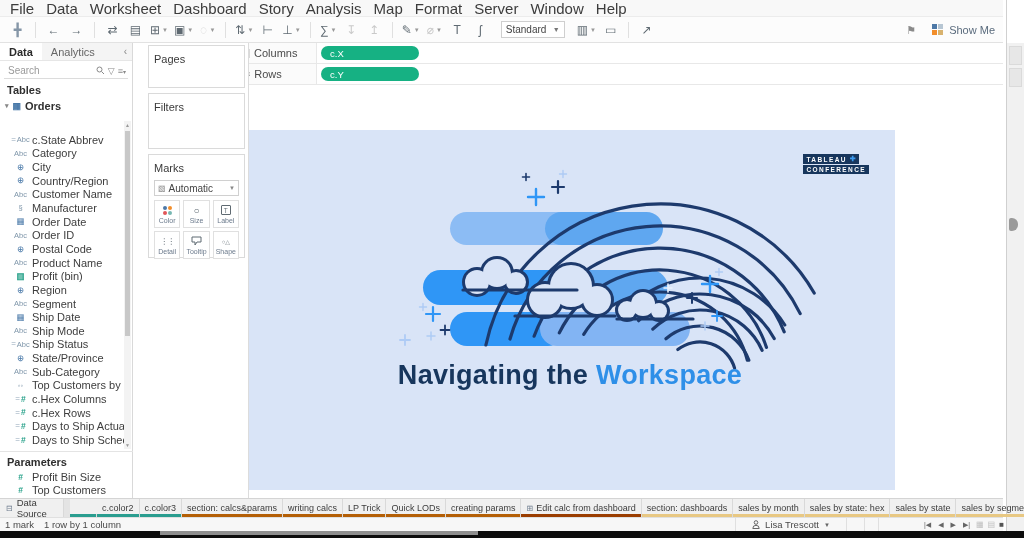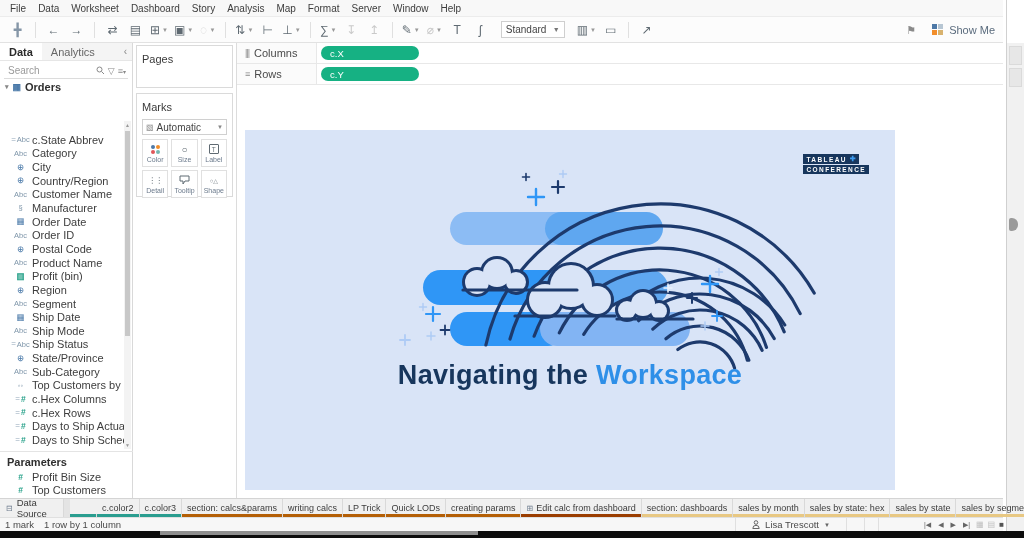--- a/index.html
+++ b/index.html
@@ -2,21 +2,21 @@
 <html style="--pill-green: #16b183; --title-navy: #17365d; --title-blue: #2e8fe8; --canvas-bg: #d9e4f7;"><head>
 <meta charset="utf-8">
 <style>
   html,body{margin:0;padding:0;width:1024px;height:538px;overflow:hidden;background:#fff;
     font-family:"Liberation Sans",sans-serif;position:relative;}
   *{box-sizing:border-box;}
 
   
   .menubar{position:absolute;top:0;left:0;width:1003px;height:17px;background:#f8f8f8;
     border-bottom:1px solid #ececec;display:flex;align-items:center;padding-left:4px;z-index:6;}
-  .menu-item{font-size:10px;color:#3c3c3c;padding:0 6px;cursor:default;}
+  .menu-item{font-size:15px;color:#3c3c3c;padding:0 6px;cursor:default;}
 
   
   .toolbar{position:absolute;top:17px;left:0;width:1003px;height:26px;background:#fcfcfc;
     border-bottom:1px solid #e2e2e2;display:flex;align-items:center;padding-left:6px;z-index:5;}
   .tb-btn{min-width:17px;height:18px;display:inline-flex;align-items:center;justify-content:center;
     font-size:12px;color:#5f6a72;margin:0 3px;}
   .tb-btn.disabled{color:#c9c9c9;}
   .tb-glyph.logo{color:#8596a7;font-weight:bold;}
   .tb-sep{width:1px;height:16px;background:#e0e0e0;margin:0 6px;}
   .tb-dd{font-size:6px;color:#999;margin-left:2px;}
@@ -60,21 +60,21 @@
   .fic.n{color:#27a189;font-size:8.5px;font-weight:bold;}
   .field-name{font-size:11px;color:#3d3d3d;white-space:nowrap;}
   .sb-scroll{position:absolute;right:1px;top:78px;width:7px;height:328px;background:#f3f3f3;}
   .sb-scroll .arr{position:absolute;left:0;width:100%;text-align:center;font-size:5px;color:#999;}
   .sb-thumb{position:absolute;top:10px;left:1px;width:5px;height:205px;background:#c8c8c8;}
   .sb-params{position:absolute;top:408px;left:0;width:133px;border-top:1px solid #e4e4e4;}
   .sb-params-label{font-size:11px;font-weight:bold;color:#2f2f2f;padding:4px 7px 2px 7px;}
   .param-row{display:flex;align-items:center;height:13.5px;padding-left:9px;}
 
   
-  .cards{position:absolute;top:43px;left:133px;width:104px;height:455px;background:#fff;
+  .cards{position:absolute;top:43px;left:145px;width:104px;height:455px;background:#fff;
     border-right:1px solid #dcdcdc;z-index:3;padding:2px 3px;}
   .card{border:1px solid #dadada;background:#fff;margin-bottom:5px;padding:3px 5px;}
   .card-label{font-size:11px;color:#3a3a3a;}
   .card.pages{height:43px;}
   .card.filters{height:56px;}
   .card.marks{height:104px;}
   .marks-dd{height:16px;border:1px solid #d0d0d0;display:flex;align-items:center;gap:3px;
     font-size:10px;color:#444;padding:0 3px;margin:4px 0 4px 0;}
   .marks-dd .mic{color:#888;font-size:8px;}
   .marks-dd .mdd{margin-left:auto;font-size:6px;color:#888;}
@@ -276,20 +276,21 @@
   </div>
   <div class="sb-search">
     <input placeholder="Search" style="">
     <svg width="9" height="9">
       <circle cx="3.5" cy="3.5" r="2.5" fill="none" stroke="#8a8a8a"></circle>
       <line x1="5.5" y1="5.5" x2="8" y2="8" stroke="#8a8a8a"></line>
     </svg>
     <span class="sch-ic">▽</span>
     <span class="sch-ic">≡<span style="font-size:6px;">▾</span></span>
   </div>
+  <div class="sb-tables-label">Tables</div>
   <div class="sb-table-row">
     <span class="tbl-caret">▾</span>
     <span class="tbl-ic">▦</span>
     <span>Orders</span>
   </div>
   <div class="fields" id="field-list">
       <div class="field-row">
         <span class="fic-wrap">
           <span class="fic e">=</span>
           <span class="fic t">Abc</span>
@@ -454,20 +455,23 @@
           </span>
           <span class="field-name">Top Customers</span>
         </div>
       </div>
   </div>
 </div>
 
 <div class="cards">
   <div class="card pages">
     <span class="card-label">Pages</span>
+  </div>
+  <div class="card filters">
+    <span class="card-label">Filters</span>
   </div>
   <div class="card marks">
     <span class="card-label">Marks</span>
     <div class="marks-dd">
       <span class="mic">▧</span>
       <span>Automatic</span>
       <span class="mdd">▼</span>
     </div>
     <div class="marks-grid" id="marks-grid">
         <div class="mark-btn">

